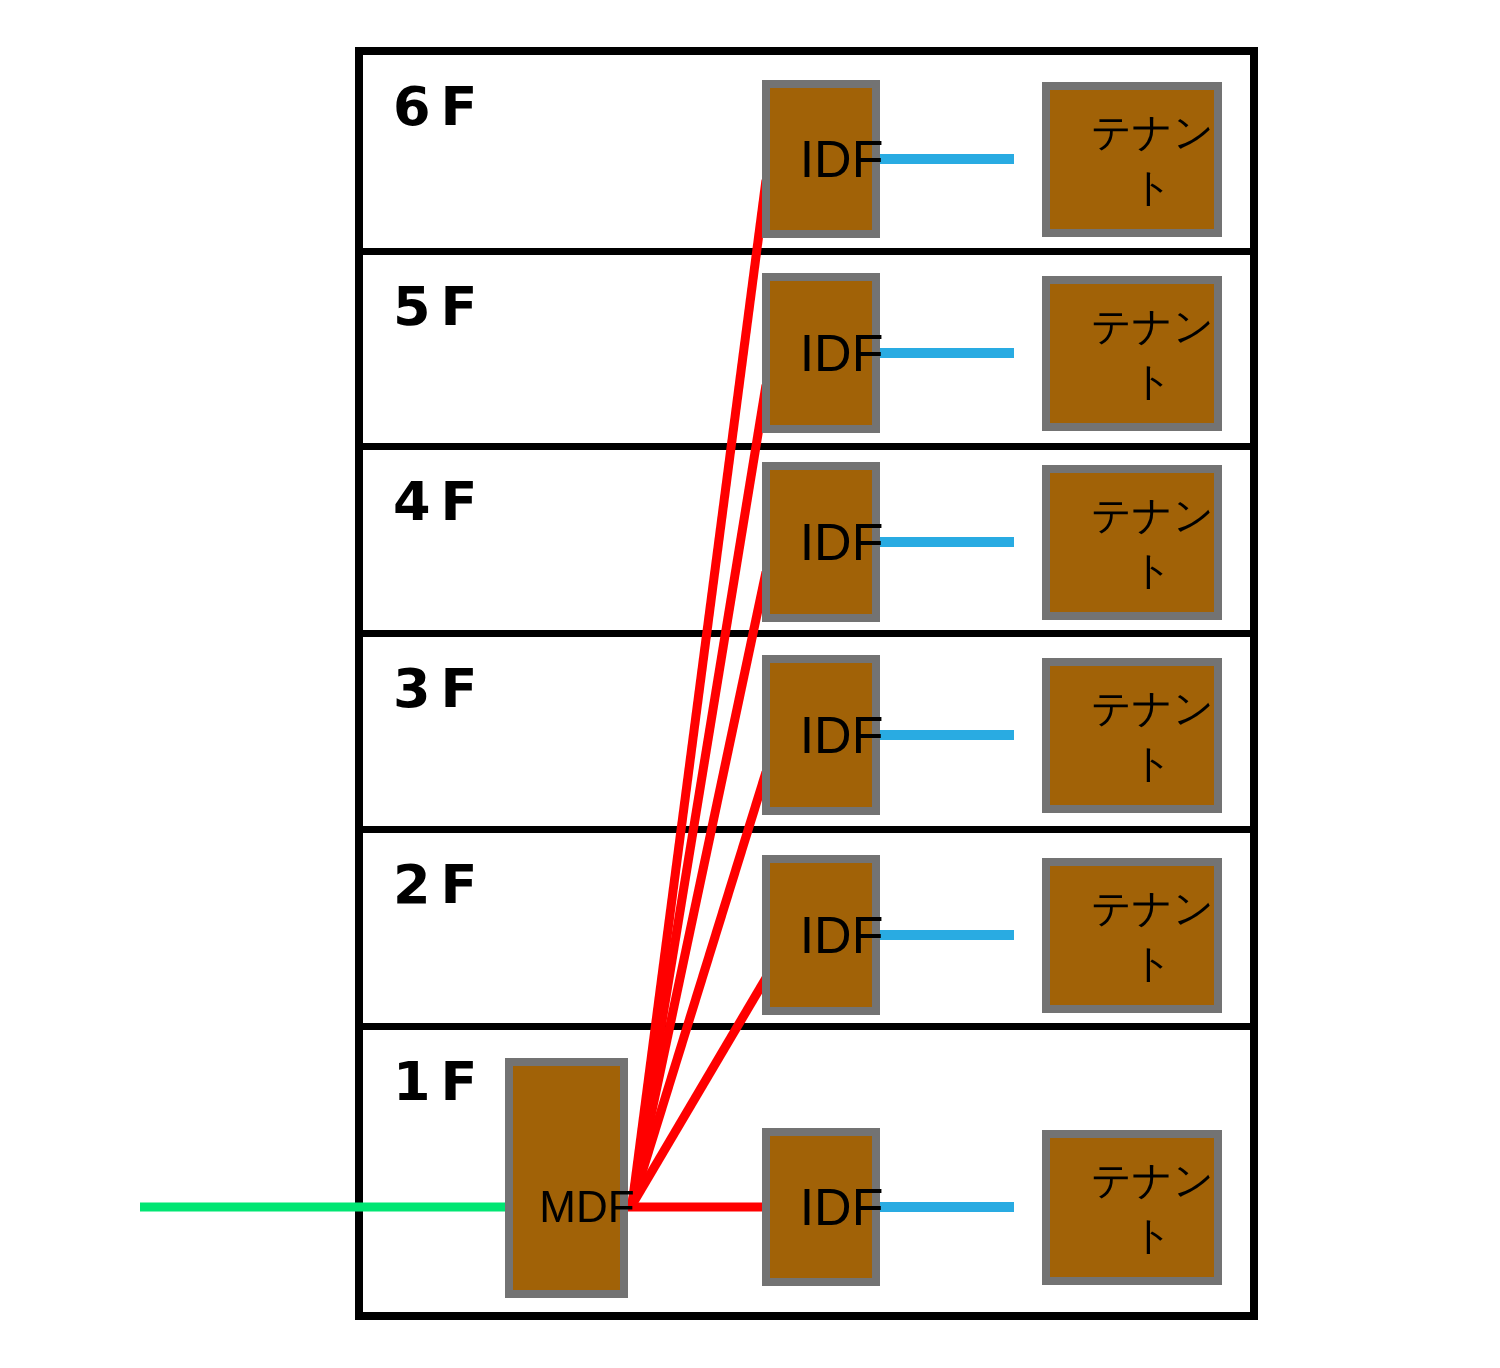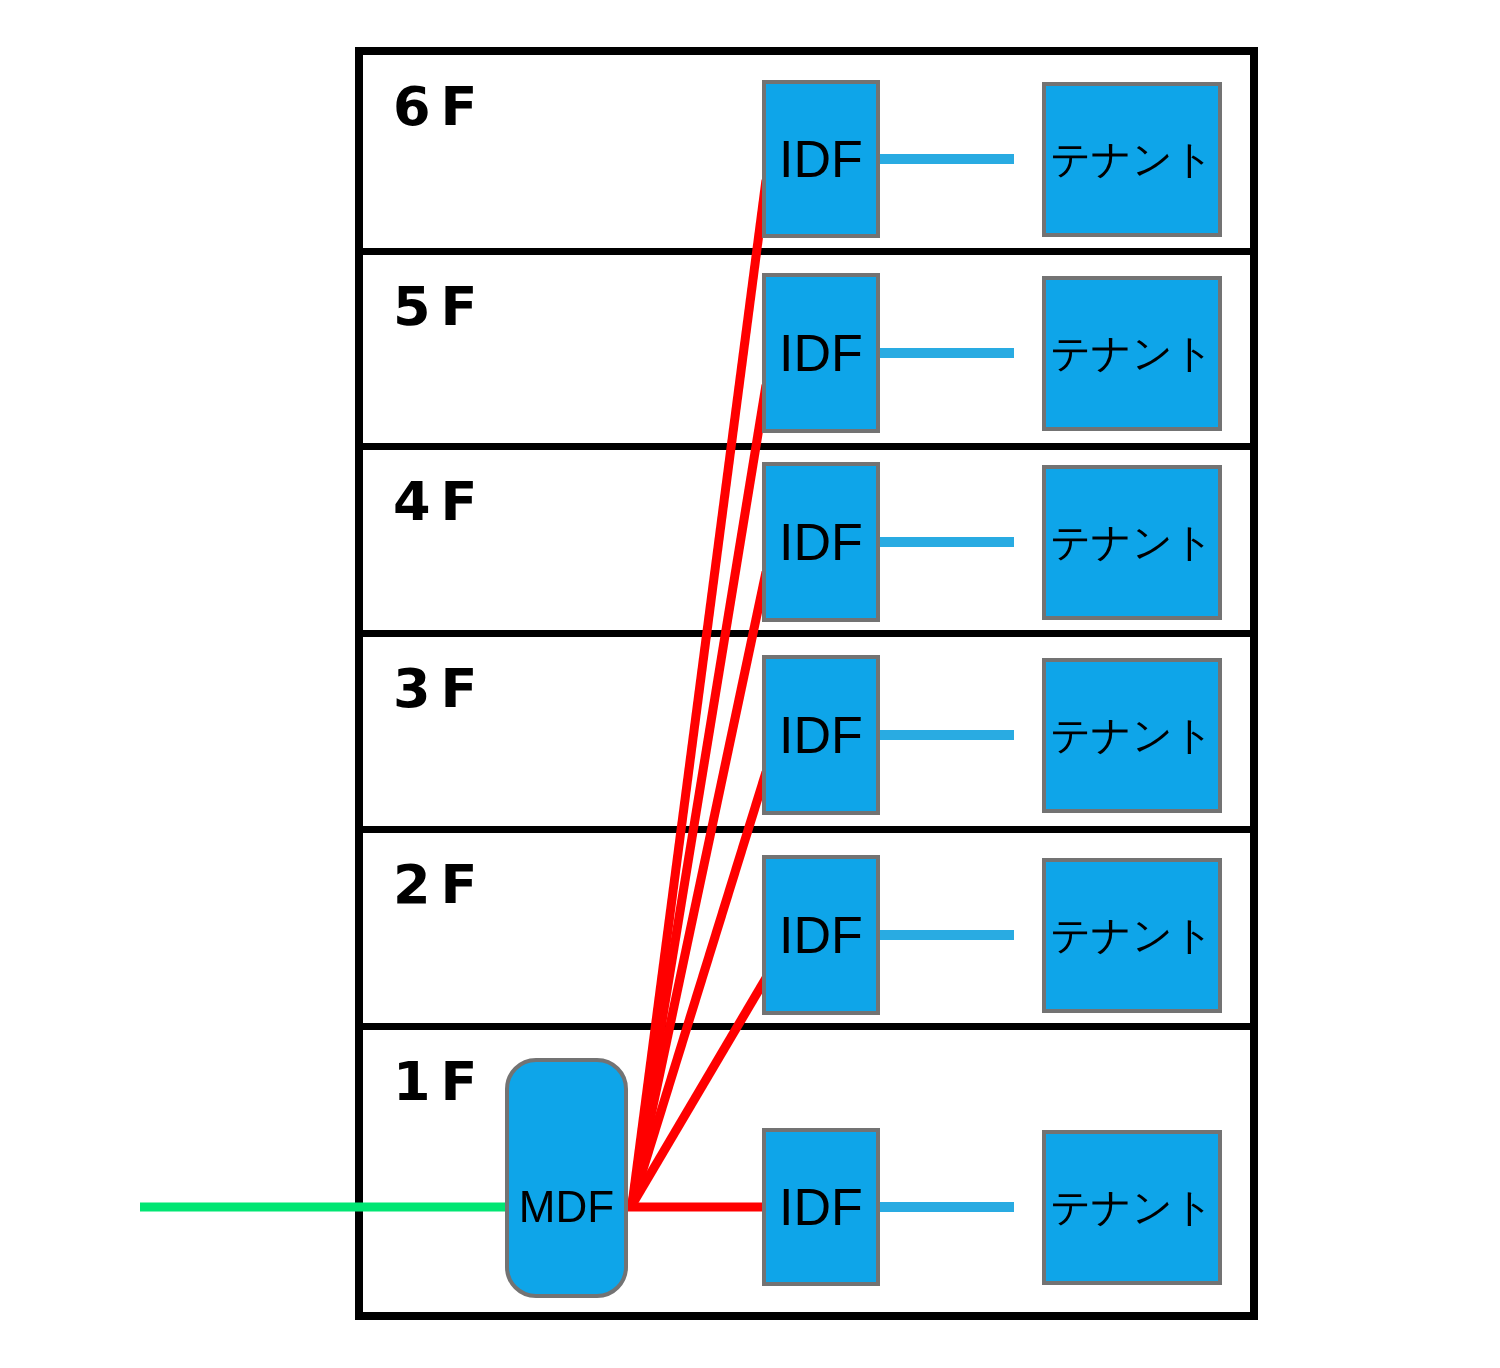--- a/index.html
+++ b/index.html
@@ -26,28 +26,28 @@
   }
 
   
   .wires { position: absolute; left: 0; top: 0; width: 1500px; height: 1368px; z-index: 2; }
   .wire-green { stroke: #00e673; stroke-width: 9; }
   .wire-red   { stroke: #ff0000; stroke-width: 9; }
   .wire-blue  { stroke: #29abe2; stroke-width: 10; }
 
   
   .box {
-    position: absolute; background: #0ea5e9; border: 4px solid #737373;
+    position: absolute; background: #a16207; border: 8px solid #737373;
     display: flex; align-items: center; justify-content: center;
-    z-index: 3; text-align: center;
+    z-index: 3; text-align: center; padding-left: 41px;
   }
   .idf    { left: 762px; width: 118px; font-size: 52px; font-weight: 500; }
   .tenant { left: 1042px; width: 180px; font-size: 40px; font-weight: 500; }
   .mdf    { left: 505px; top: 1058px; width: 123px; height: 240px;
-            font-size: 44px; font-weight: 500; padding-top: 58px; border-radius: 31px; }
+            font-size: 44px; font-weight: 500; padding-top: 58px; }
 </style>
 </head>
 <body>
 
 <div class="canvas">
 
   <div class="building">
     <div class="floor" style="height:200px">
       <div class="floor-label">6F</div>
     </div>

